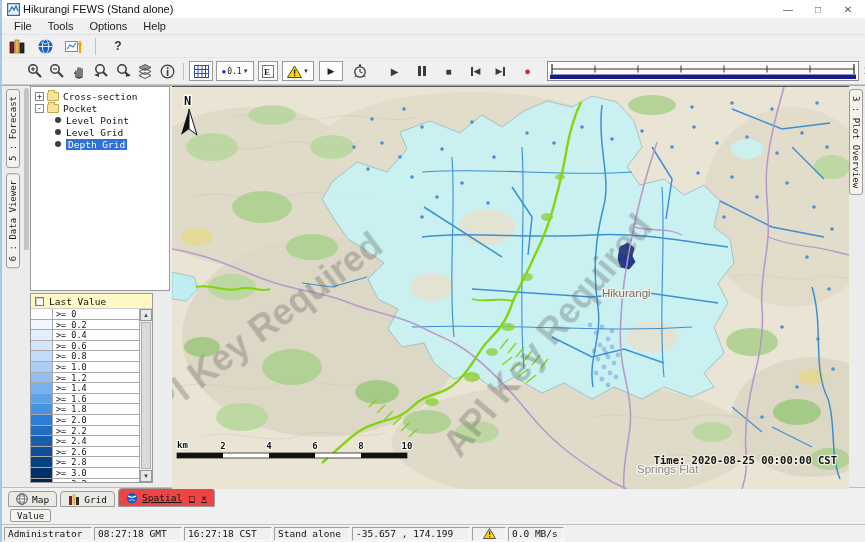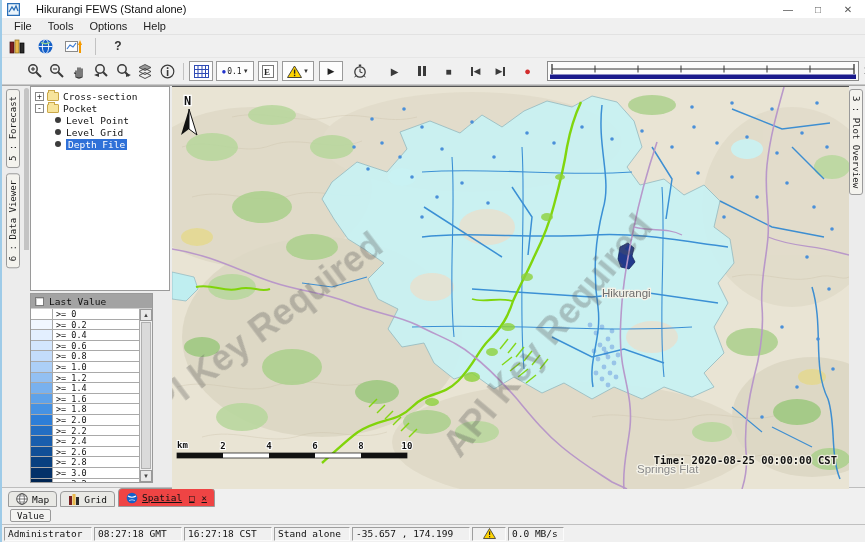--- a/index.html
+++ b/index.html
@@ -1,21 +1,21 @@
 <!DOCTYPE html>
 <html><head>
 <meta charset="utf-8">
 <style>
   * { margin:0; padding:0; box-sizing:border-box; }
   html,body { width:865px; height:542px; overflow:hidden; background:#fff;
               font-family:"Liberation Sans", sans-serif; }
   .window { position:relative; width:865px; height:542px; border-left:2px solid #9ecbe8; background:#fff; }
 
   
-  .titlebar { height:18px; display:flex; align-items:center; gap:16px; padding-left:5px; background:#fff; }
+  .titlebar { height:18px; display:flex; align-items:center; gap:3px; padding-left:5px; background:#fff; }
   .titlebar .title { font-size:11px; color:#111; }
   .win-controls { position:absolute; right:2px; top:0; height:18px; display:flex; }
   .win-controls .wbtn { width:30px; height:18px; display:flex; align-items:center; justify-content:center;
                         font-size:10px; color:#555; }
 
   
   .menubar { height:17px; background:#f0f0f0; border-bottom:1px solid #e2e2e2; display:flex; align-items:center; padding-left:4px; }
   .menu-item { font-size:11px; color:#222; padding:1px 8px; }
 
   
@@ -51,21 +51,21 @@
   .tree-panel { position:absolute; left:0; top:0; width:140px; height:205px; background:#fff; border:1px solid #9a9a9a; overflow:hidden; padding-top:3px; }
   .tree-row { display:flex; align-items:center; height:12px; font:9.5px "DejaVu Sans Mono",monospace; color:#111; white-space:nowrap; }
   .tree-row .pad0 { width:4px; } .tree-row .pad1 { width:22px; }
   .expander { width:9px; height:9px; border:1px solid #888; background:#fff; font-size:8px; line-height:7px;
               text-align:center; color:#333; margin-right:3px; flex:none; }
   .folder { width:12px; height:9px; background:#f7e49c; border:1px solid #caa84a; border-radius:1px; position:relative; margin-right:4px; flex:none; }
   .folder::before { content:""; position:absolute; top:-3px; left:0; width:5px; height:2px; background:#f7e49c; border:1px solid #caa84a; border-bottom:none; }
   .bullet { width:6px; height:6px; border-radius:50%; background:#3c3c3c; margin:0 5px 0 2px; flex:none; }
   .tree-label.selected { background:#2f71d8; color:#fff; padding:0 2px; }
 
-  .legend-panel { position:absolute; left:0; top:207px; width:123px; height:190px; background:#a3a3a3; border:1px solid #9a9a9a; }
+  .legend-panel { position:absolute; left:0; top:207px; width:123px; height:190px; background:#fef9c3; border:1px solid #9a9a9a; }
   .legend-head { height:15px; display:flex; align-items:center; gap:5px; padding-left:4px; border-bottom:1px solid #cfcfcf; }
   .checkbox { width:9px; height:9px; border:1px solid #7a7a7a; background:#fff; box-shadow:inset 1px 1px 0 #d0d0d0; }
   .legend-head span { font:9.5px "DejaVu Sans Mono",monospace; color:#111; }
   .legend-body { position:relative; height:173px; overflow:hidden; }
   .legend-list { position:absolute; left:0; top:0; right:13px; }
   .legend-row { display:flex; height:10.6px; border-bottom:1px solid #a9a9a9; }
   .legend-swatch { width:22px; border-right:1px solid #a9a9a9; flex:none; }
   .legend-label { flex:1; font:8.5px "DejaVu Sans Mono",monospace; color:#111; padding-left:3px; line-height:10px; background:#fff; }
   .legend-scroll { position:absolute; right:0; top:0; bottom:0; width:13px; background:#f0f0f0; border-left:1px solid #a9a9a9; display:flex; flex-direction:column; }
   .scroll-btn { height:12px; border:1px solid #9a9a9a; background:#e8e8e8; font-size:6px; color:#444; text-align:center; line-height:10px; }
@@ -317,21 +317,21 @@
           <span class="tree-label">Level Point</span>
         </div>
         <div class="tree-row">
           <span class="pad1"></span>
           <span class="bullet"></span>
           <span class="tree-label">Level Grid</span>
         </div>
         <div class="tree-row">
           <span class="pad1"></span>
           <span class="bullet"></span>
-          <span class="tree-label selected">Depth File</span>
+          <span class="tree-label selected">Depth Grid</span>
         </div>
       </div>
 
       <div class="legend-panel">
         <div class="legend-head">
           <span class="checkbox"></span>
           <span>Last Value</span>
         </div>
         <div class="legend-body">
           <div class="legend-list">

